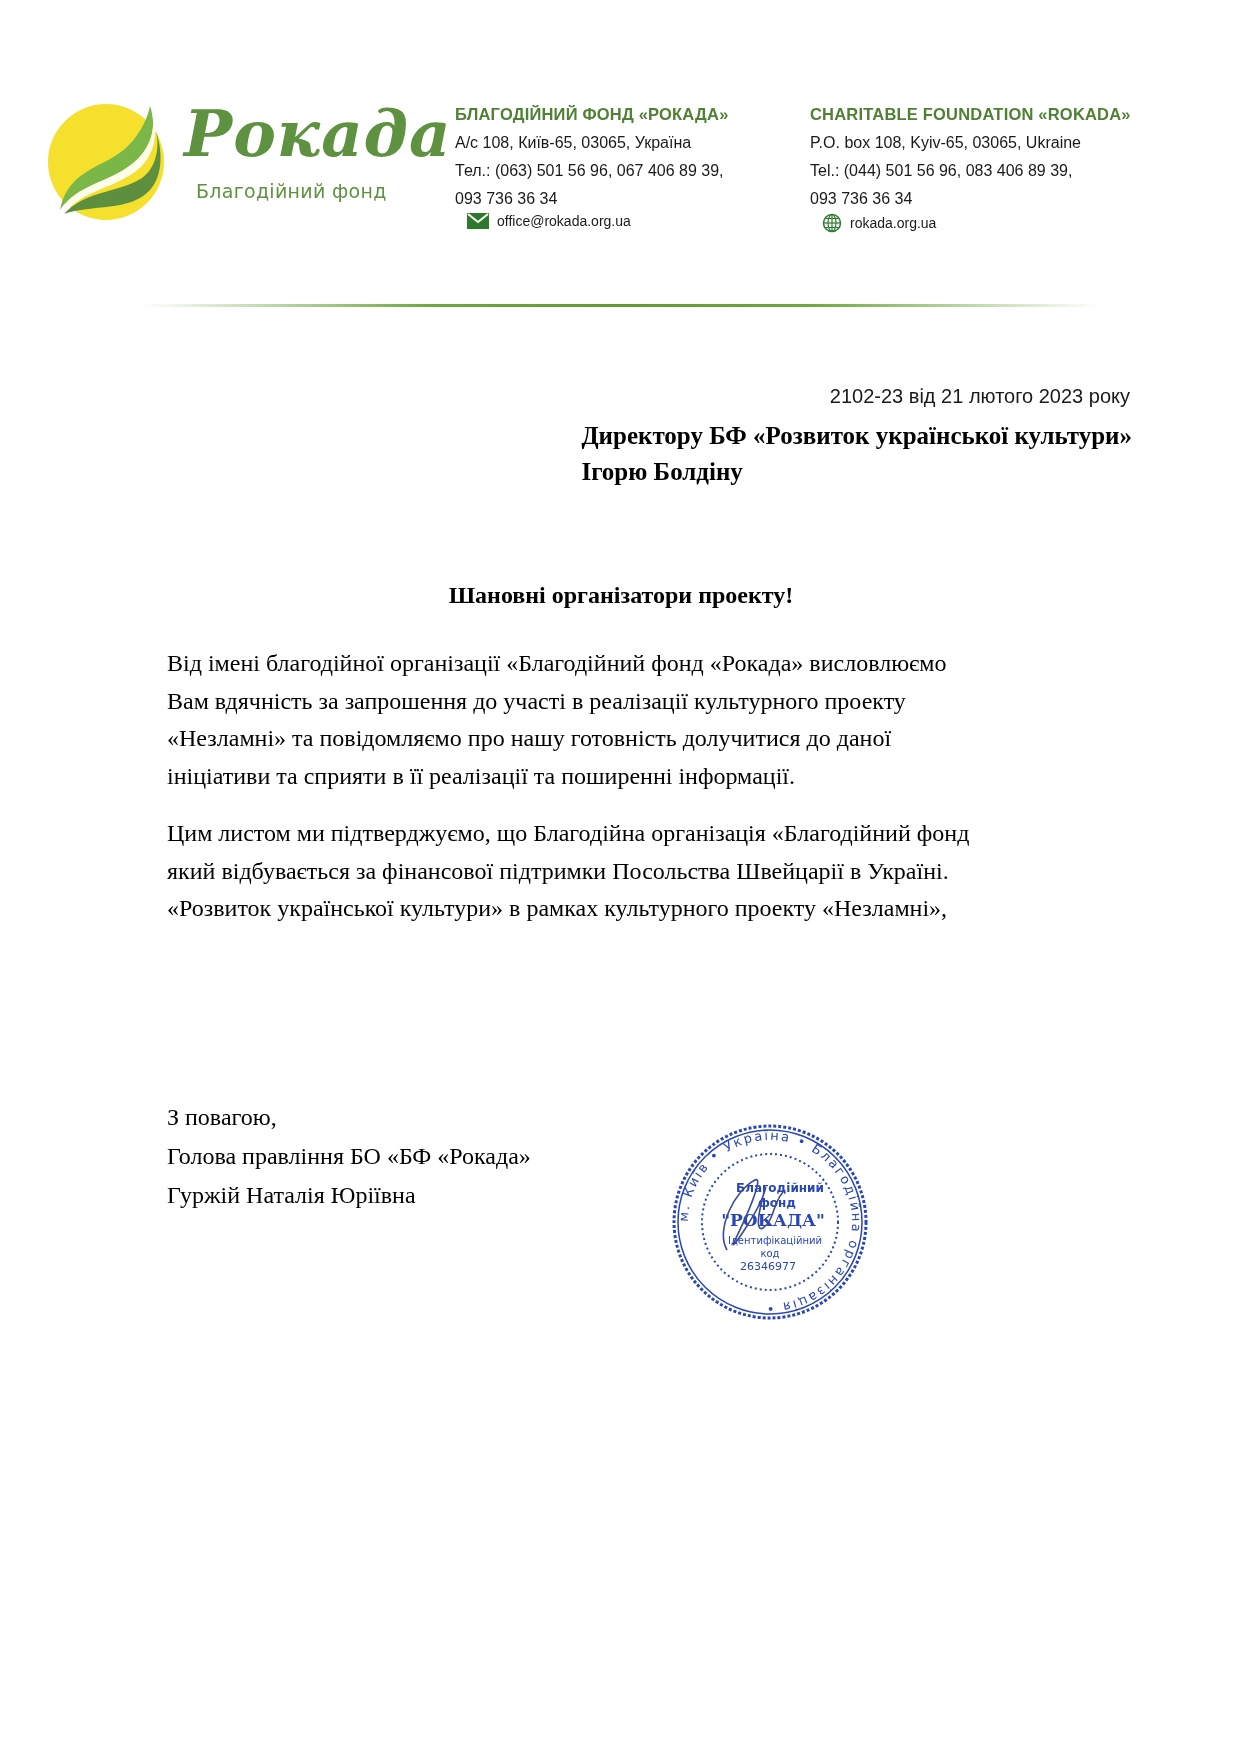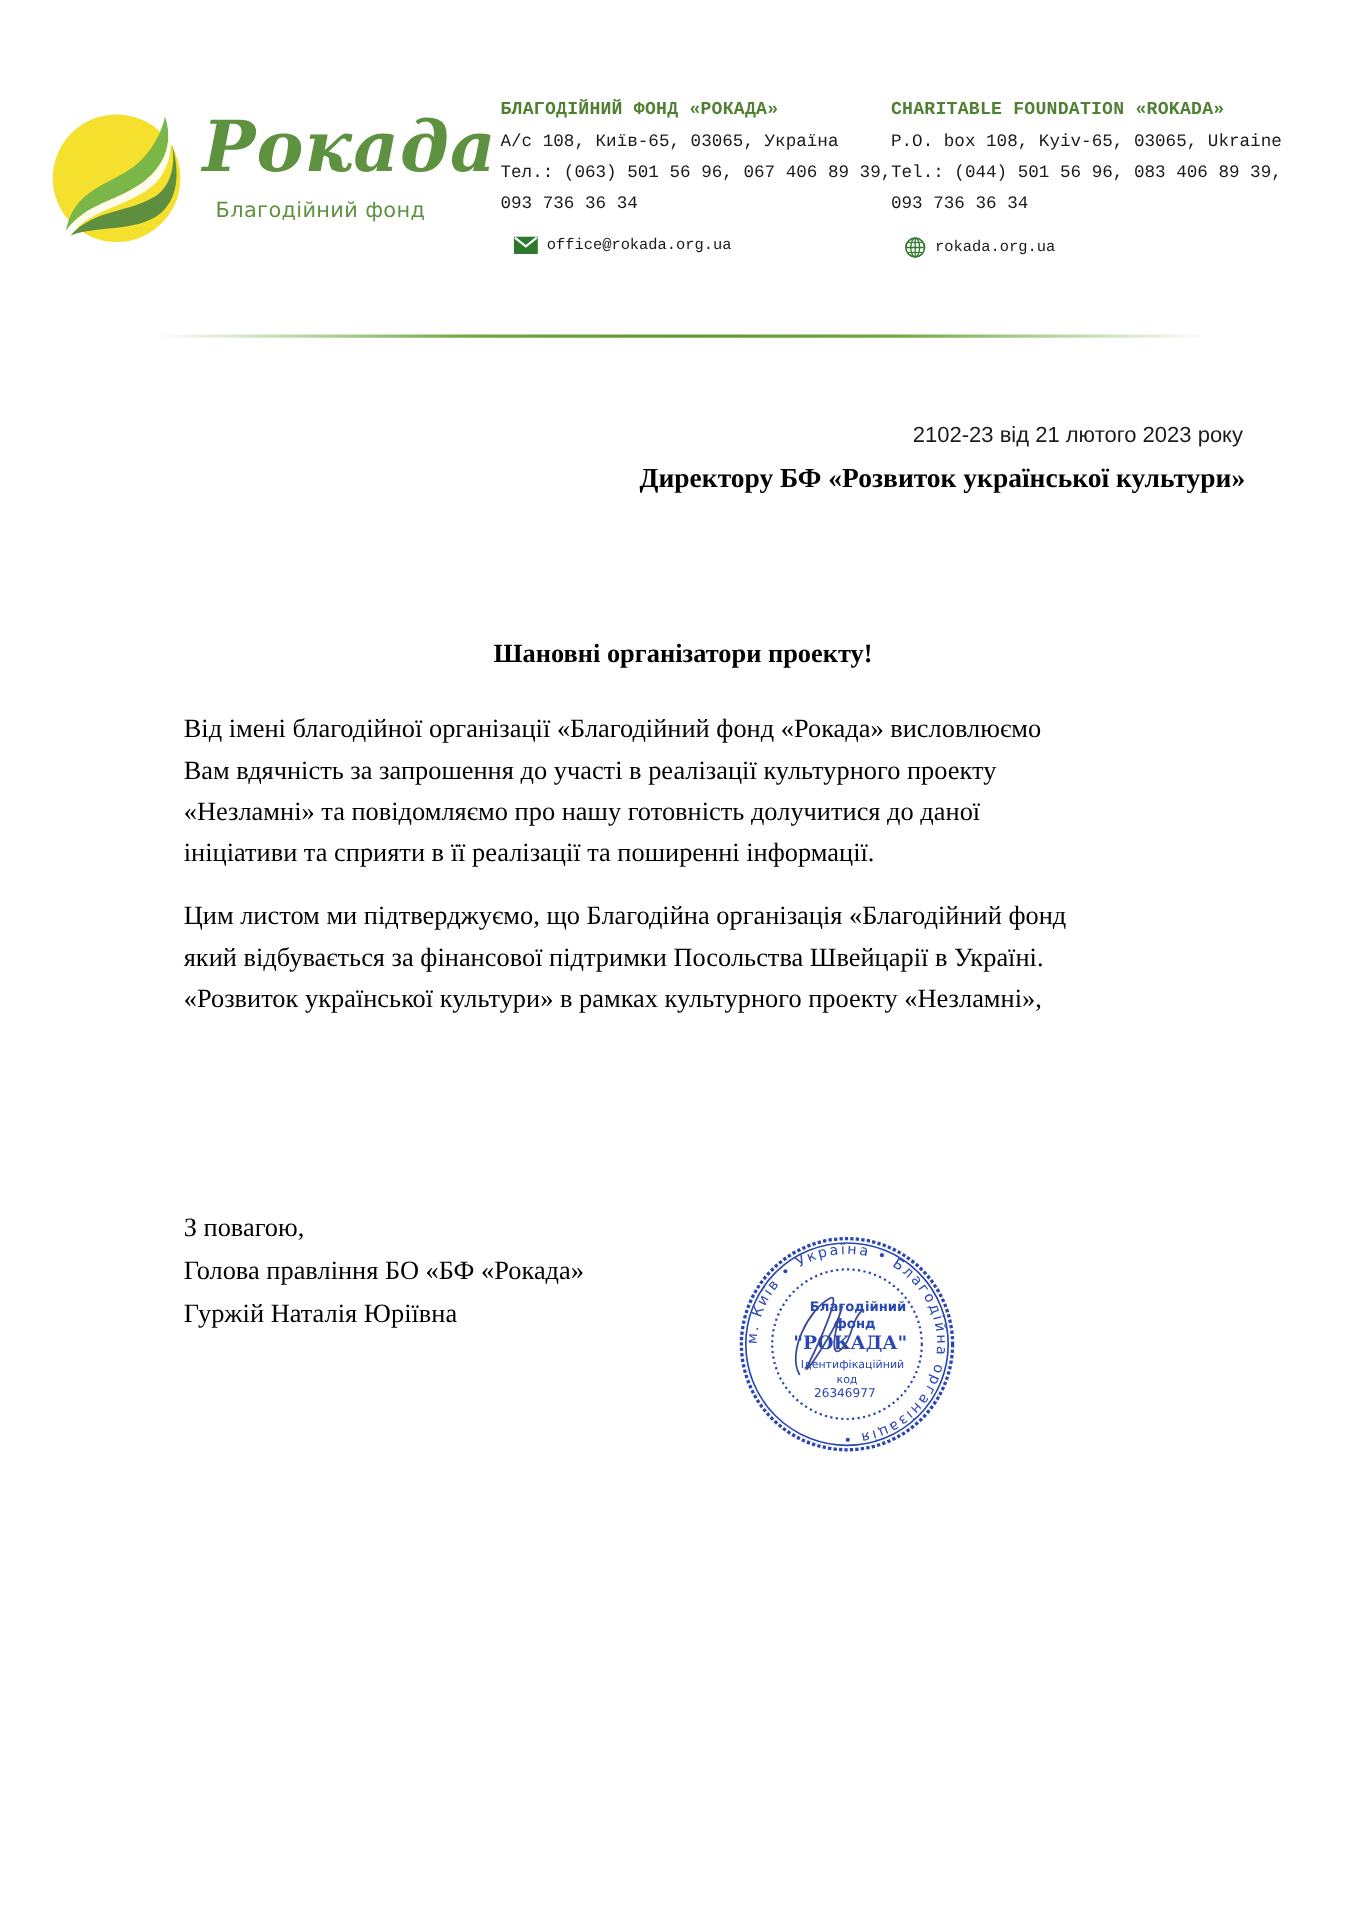--- a/index.html
+++ b/index.html
@@ -13,33 +13,33 @@
       position: absolute; left: 138px; top: 4px;
       font-family: "DejaVu Serif", serif; font-style: italic; font-weight: bold;
       font-size: 64px; color: #5e9140; letter-spacing: 1px; line-height: 1;
     }
     .logo-sub {
       position: absolute; left: 150px; top: 82px;
       font-family: "DejaVu Sans", sans-serif; font-size: 19px; color: #5e9140;
       letter-spacing: 0.3px;
     }
 
-    .contact-col { position: absolute; top: 88px; font-family: Liberation Mono, monospace; }
+    .contact-col { position: absolute; top: 102px; font-family: Liberation Sans, sans-serif; }
     .contact-col.ua { left: 455px; }
     .contact-col.en { left: 810px; }
     .contact-title {
       font-size: 16.5px; font-weight: bold; color: #4f8033; letter-spacing: 0.2px;
       white-space: nowrap; line-height: 24px;
     }
     .contact-lines { margin-left: 0; margin-top: 3px; }
     .contact-line {
       font-size: 16px; color: #1a1a1a; line-height: 28px; white-space: nowrap;
     }
     .contact-link {
-      margin-left: 12px; margin-top: 16px; display: flex; align-items: center;
+      margin-left: 12px; display: flex; align-items: center;
       font-size: 14px; color: #1a1a1a;
     }
     .contact-link svg { margin-right: 8px; }
 
     .divider {
       position: absolute; left: 140px; top: 304px; width: 960px; height: 3px;
       background: linear-gradient(to right, rgba(111,168,64,0) 0%, #6fa840 30%, #5f9a35 50%, #6fa840 70%, rgba(111,168,64,0) 100%);
       border-radius: 2px;
     }
 
@@ -126,20 +126,21 @@
   </div>
 
   <div class="divider"></div>
 </div>
 
 <div class="letter">
   <div class="ref-line">2102-23 від 21 лютого 2023 року</div>
 
   <div class="addressee">
     <div>Директору БФ «Розвиток української культури»</div>
+    <div>Ігорю Болдіну</div>
   </div>
 
   <div class="salutation">Шановні організатори проекту!</div>
 
   <div class="para para-1">
     <span class="line">Від імені благодійної організації «Благодійний фонд «Рокада» висловлюємо</span>
     <span class="line">Вам вдячність за запрошення до участі в реалізації культурного проекту</span>
     <span class="line">«Незламні» та повідомляємо про нашу готовність долучитися до даної</span>
     <span class="line">ініціативи та сприяти в її реалізації та поширенні інформації.</span>
   </div>

